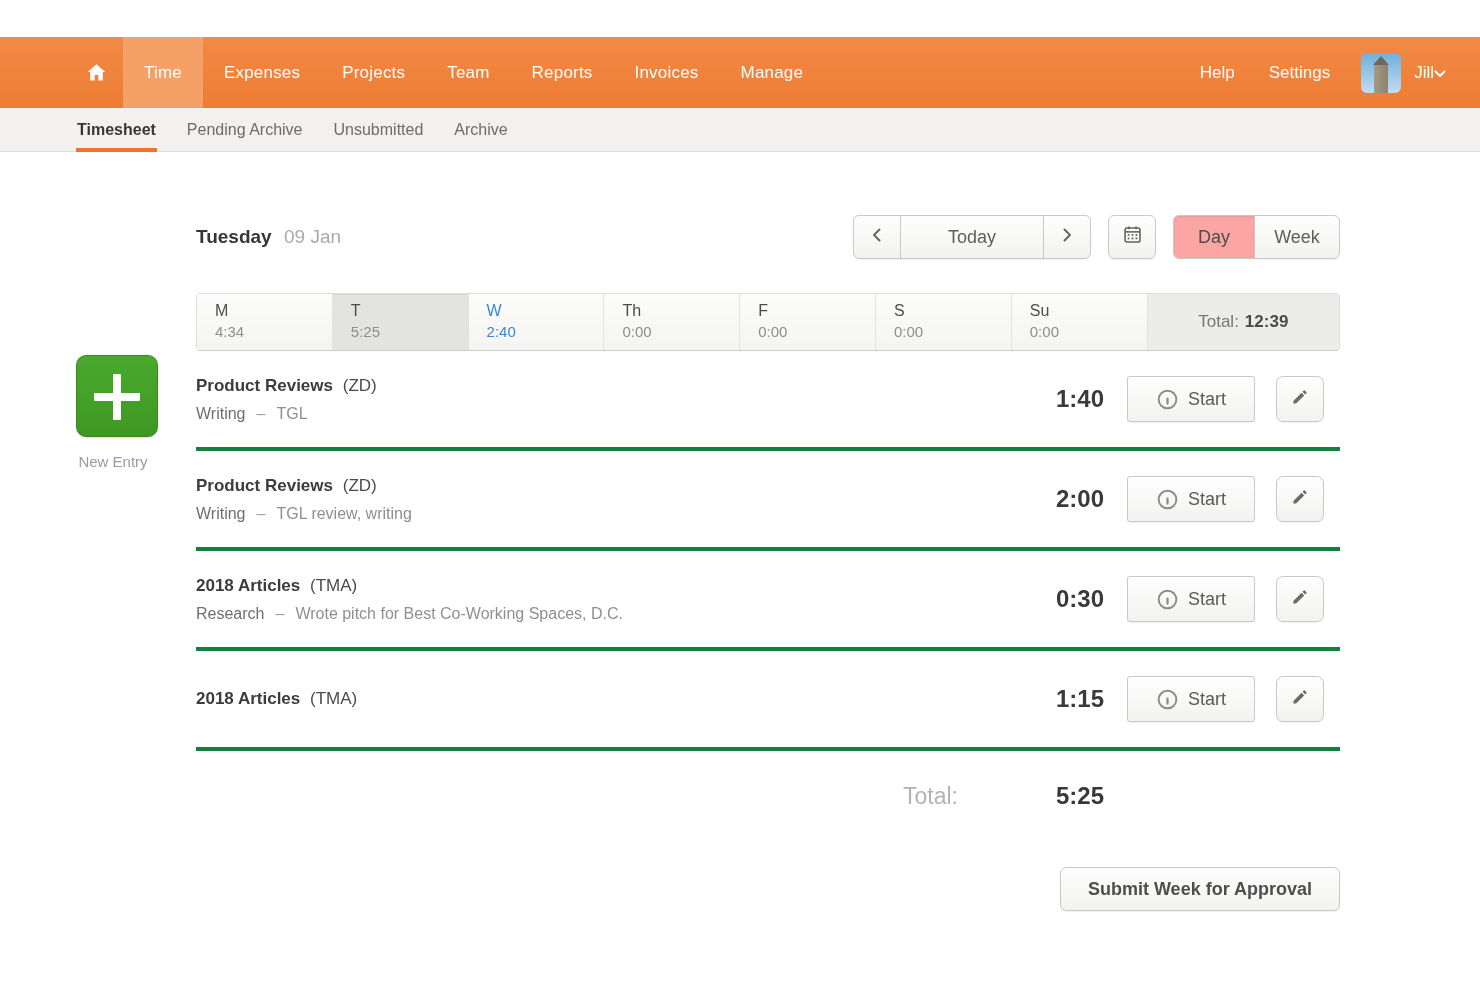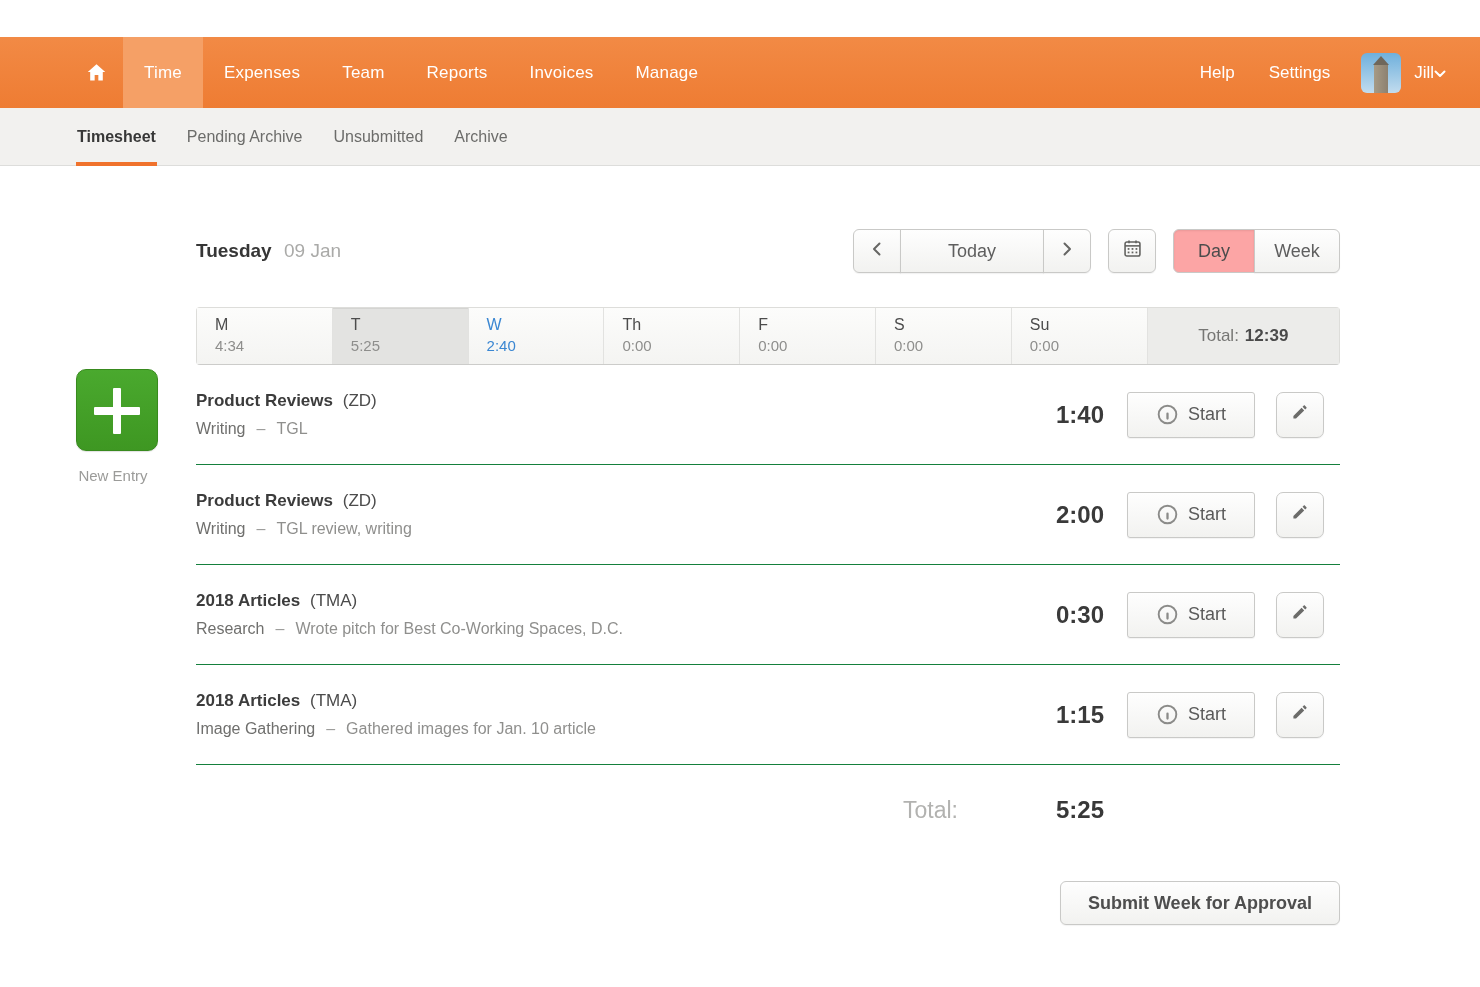--- a/index.html
+++ b/index.html
@@ -43,21 +43,21 @@
   }
   .avatar .tower::before {
     content: ""; position: absolute; top: -9px; left: -1px;
     border-left: 8px solid transparent; border-right: 8px solid transparent;
     border-bottom: 9px solid #6f675b;
   }
   .user-menu { display: flex; align-items: center; margin-left: 13px; color: #fff; text-decoration: none; }
 
   
   .subnav {
-    height: 58px; background: #f2f1ef; border-bottom: 1px solid #dddddb;
+    height: 44px; background: #f2f1ef; border-bottom: 1px solid #dddddb;
     display: flex; align-items: stretch; padding-left: 76px; font-size: 16px;
   }
   .subnav-item {
     display: flex; align-items: center; margin-right: 29px;
     color: #6c6c6a; text-decoration: none; position: relative; padding: 0 1px;
   }
   .subnav-item.active { color: #373737; font-weight: bold; }
   .subnav-item.active::after {
     content: ""; position: absolute; left: 0; right: 0; bottom: -1px; height: 4px;
     background: var(--accent-orange, #f0722c);
@@ -129,21 +129,21 @@
   .day-cell.today .day-label, .day-cell.today .day-time { color: var(--today-blue, #3b87d2); }
   .total-cell {
     flex: 1; display: flex; align-items: center; justify-content: center;
     background: #ececea; font-size: 17px; color: #767674;
   }
   .total-cell b { color: #4a4a4a; margin-left: 6px; }
 
   
   .entry-row {
     display: flex; justify-content: space-between; align-items: center;
-    padding: 22px 0; border-bottom: 1px solid #15803d; min-height: 100px; gap: 19px;
+    padding: 22px 0; border-bottom: 4px solid #15803d; min-height: 100px; gap: 19px;
   }
   .entry-info { max-width: 760px; }
   .line1 { font-size: 17px; color: #3e3e3e; }
   .line1 .project { font-weight: bold; color: #3c3c3c; }
   .line1 .code { color: #4c4c4c; margin-left: 5px; }
   .line2 { margin-top: 9px; font-size: 16px; }
   .line2 .task { color: #6f6f6d; }
   .line2 .dash { color: #9c9c9a; margin: 0 11px; }
   .line2 .notes { color: #8f8f8d; }
   .entry-right { display: flex; align-items: center; flex: 0 0 auto; }
@@ -177,20 +177,21 @@
             <path fill="#ffffff" d="M12 2.6l10 8.9h-2.8V21h-5.1v-6.2H9.9V21H4.8v-9.5H2z"></path>
           </svg>
       </span>
     </a>
     <div class="nav-items">
 
         <a class="nav-item active">Time</a>
 
         <a class="nav-item">Expenses</a>
 
+        <a class="nav-item">Projects</a>
 
         <a class="nav-item">Team</a>
 
         <a class="nav-item">Reports</a>
 
         <a class="nav-item">Invoices</a>
 
         <a class="nav-item">Manage</a>
       </div>
   </div>
@@ -417,23 +418,20 @@
           </button>
         </div>
       </div>
 
       <div class="entry-row">
         <div class="entry-info">
           <div class="line1">
             <span class="project">2018 Articles</span>
             <span class="code">(TMA)</span>
           </div>
-          <div class="line2">
-            <span class="task">Image Gathering</span><span class="dash">–</span><span class="notes">Gathered images for Jan. 10 article</span>
-          </div>
         </div>
         <div class="entry-right">
           <span class="entry-time">1:15</span>
           <button class="btn start-btn">
             <span>
               <svg width="23" height="23" viewBox="0 0 24 24">
                 <circle cx="12" cy="12" r="9.2" fill="none" stroke="#8b8b89" stroke-width="2"></circle>
                 <line x1="12" y1="11.2" x2="12" y2="16.2" stroke="#8b8b89" stroke-width="2.4" stroke-linecap="round"></line>
               </svg>
             </span>

